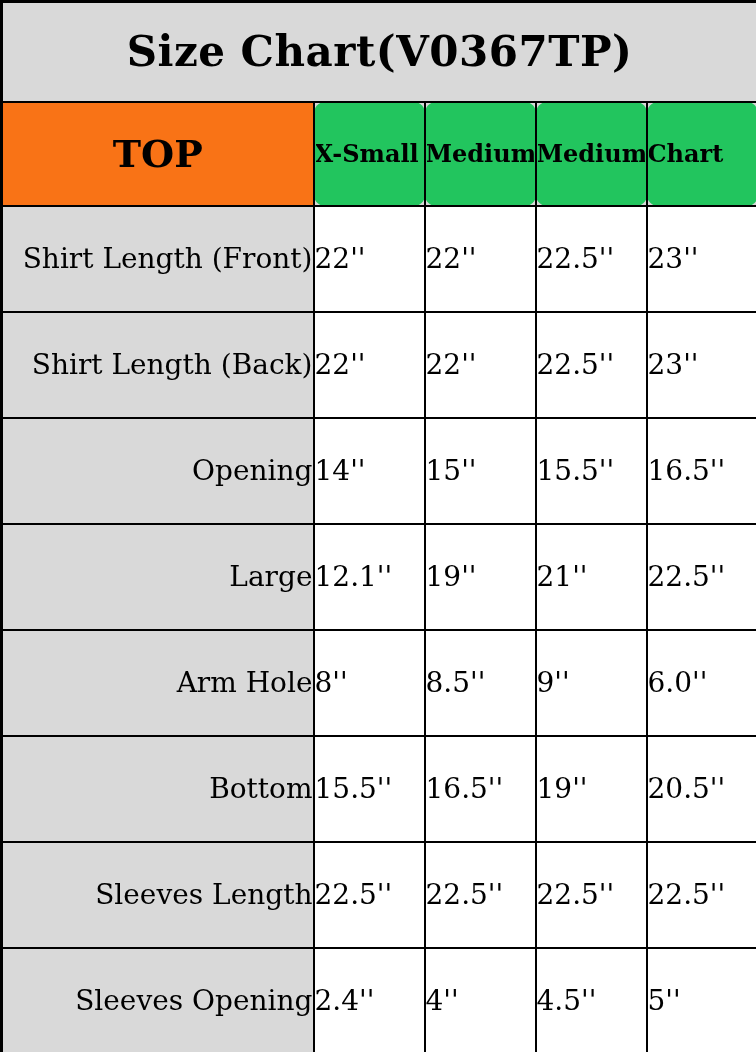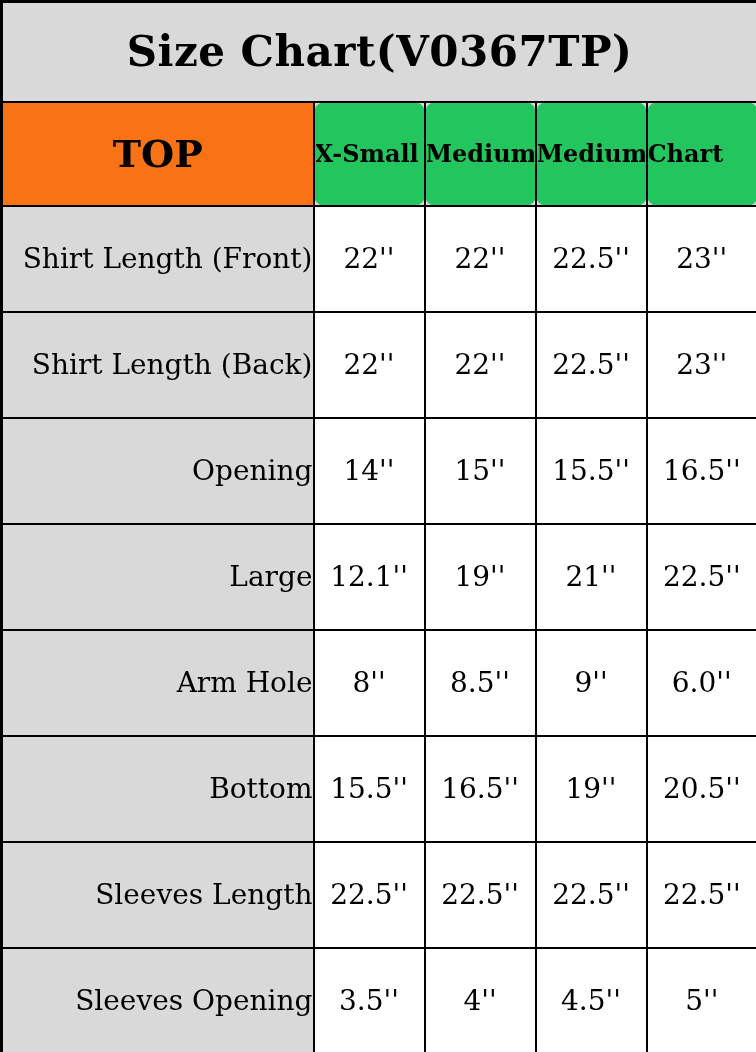--- a/index.html
+++ b/index.html
@@ -56,21 +56,21 @@
   td.row-label {
     font-size: 28px;
     font-weight: normal;
     text-align: right;
     padding-left: 8px;
     background: #d9d9d9;
   }
   td.size-value {
     font-size: 28px;
     font-weight: normal;
-    text-align: center;
+    text-align: left;
     background: #ffffff;
   }
 </style>
 </head>
 <body>
 
 <div class="size-chart-wrap">
   <table class="size-chart">
     <colgroup>
       <col style="width:312px">
@@ -144,20 +144,20 @@
     <tr class="data-row">
       <td class="row-label">Sleeves Length</td>
       <td class="size-value">22.5''</td>
       <td class="size-value">22.5''</td>
       <td class="size-value">22.5''</td>
       <td class="size-value">22.5''</td>
     </tr>
 
     <tr class="data-row">
       <td class="row-label">Sleeves Opening</td>
-      <td class="size-value">3.5''</td>
+      <td class="size-value">2.4''</td>
       <td class="size-value">4''</td>
       <td class="size-value">4.5''</td>
       <td class="size-value">5''</td>
     </tr>
   </tbody>
     </table>
 </div>
 
 </body></html>

